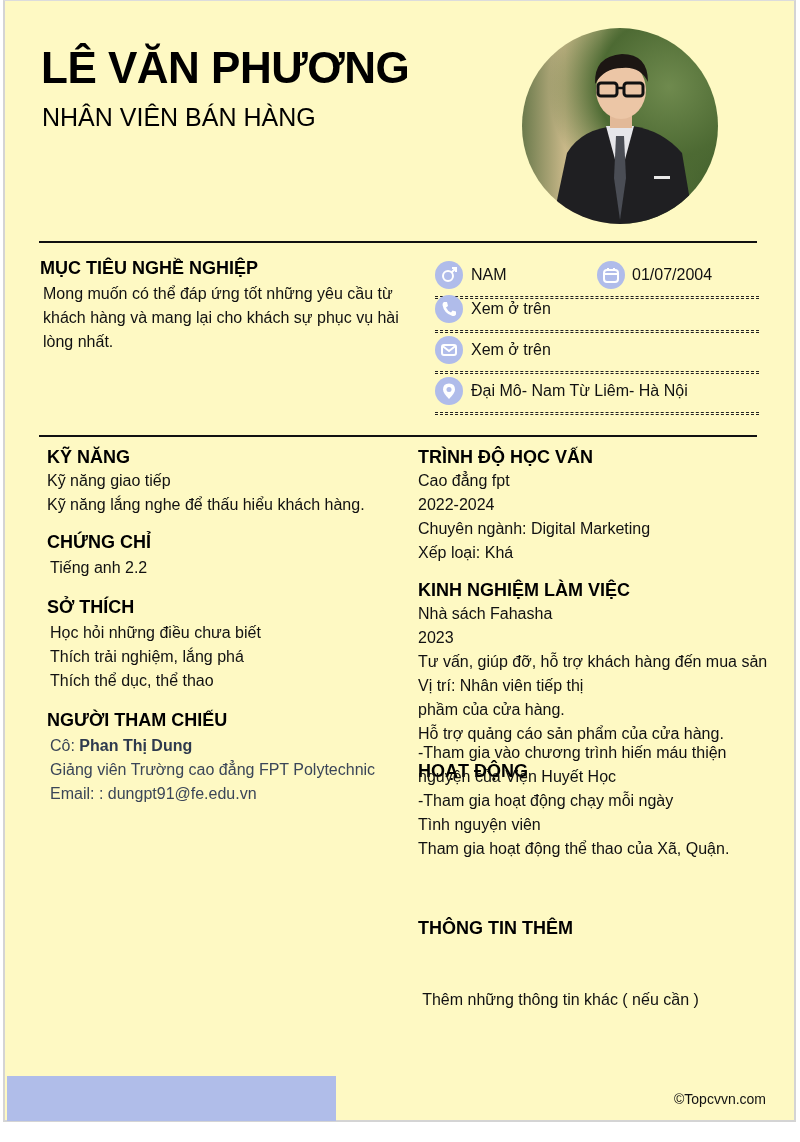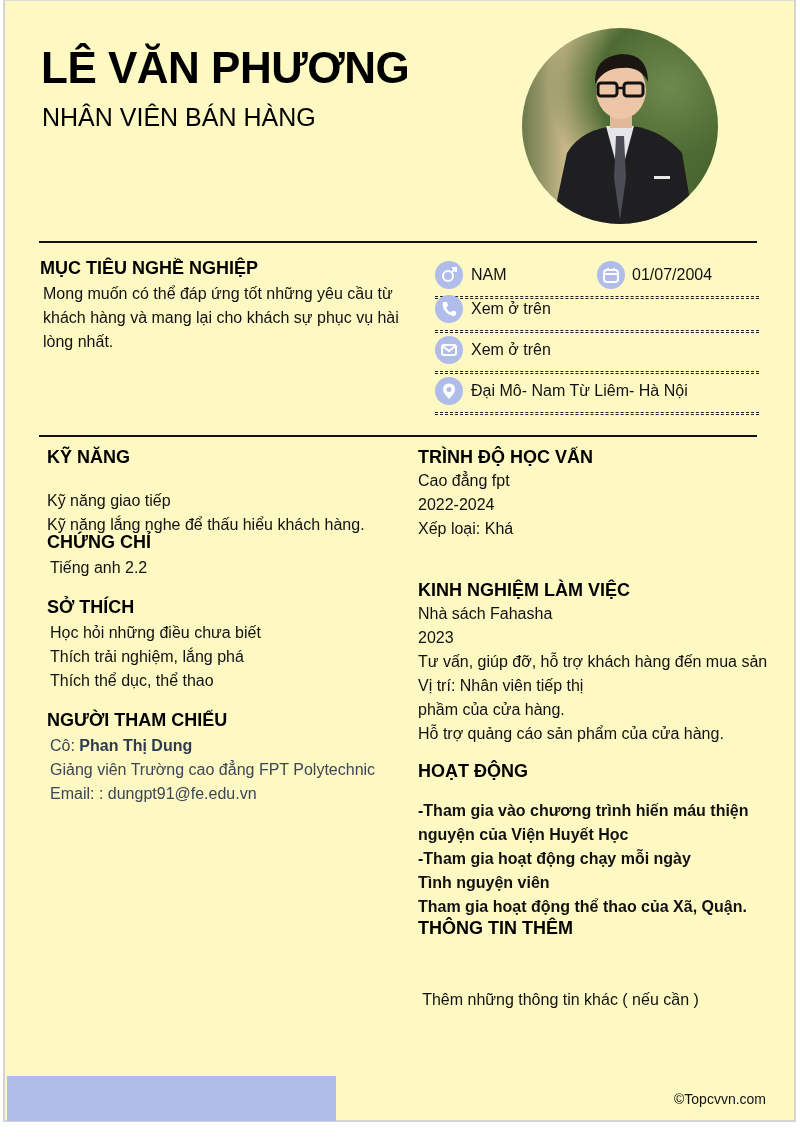--- a/index.html
+++ b/index.html
@@ -139,21 +139,21 @@
           <circle cx="9" cy="7.5" r="2.5" fill="#b0bcea"></circle>
         </svg>
     </span>
     <span class="ctext" style="left:36px; top:8px;">Đại Mô- Nam Từ Liêm- Hà Nội</span>
     <div class="dash"></div>
   </div>
 
   <div class="hr" style="left:34px; top:434px; width:718px;"></div>
 
   <div class="sec-title" style="left:42px; top:446px;">KỸ NĂNG</div>
-  <div class="txt" style="left:42px; top:488px;">
+  <div class="txt" style="left:42px; top:468px;">
     <div>Kỹ năng giao tiếp</div>
     <div>Kỹ năng lắng nghe để thấu hiểu khách hàng.</div>
   </div>
 
   <div class="sec-title" style="left:42px; top:531px;">CHỨNG CHỈ</div>
   <div class="txt" style="left:45px; top:555px;">
     <div>Tiếng anh 2.2</div>
   </div>
 
   <div class="sec-title" style="left:42px; top:596px;">SỞ THÍCH</div>
@@ -167,35 +167,36 @@
   <div class="txt ref" style="left:45px; top:733px;">
     <div><span>Cô: </span><b>Phan Thị Dung</b></div>
     <div>Giảng viên Trường cao đẳng FPT Polytechnic</div>
     <div>Email: : dungpt91@fe.edu.vn</div>
   </div>
 
   <div class="sec-title" style="left:413px; top:446px;">TRÌNH ĐỘ HỌC VẤN</div>
   <div class="txt" style="left:413px; top:468px;">
     <div>Cao đẳng fpt</div>
     <div>2022-2024</div>
+    <div>Chuyên ngành: Digital Marketing</div>
     <div>Xếp loại: Khá</div>
   </div>
 
   <div class="sec-title" style="left:413px; top:579px;">KINH NGHIỆM LÀM VIỆC</div>
   <div class="txt" style="left:413px; top:601px;">
     <div>Nhà sách Fahasha</div>
     <div>2023</div>
     <div>Tư vấn, giúp đỡ, hỗ trợ khách hàng đến mua sản</div>
     <div>Vị trí: Nhân viên tiếp thị</div>
     <div>phầm của cửa hàng.</div>
     <div>Hỗ trợ quảng cáo sản phẩm của cửa hàng.</div>
   </div>
 
   <div class="sec-title" style="left:413px; top:760px;">HOẠT ĐỘNG</div>
-  <div class="txt" style="left:413px; top:798px;font-weight:bold;">
+  <div class="txt" style="left:413px; top:740px;">
     <div>-Tham gia vào chương trình hiến máu thiện</div>
     <div>nguyện của Viện Huyết Học</div>
     <div>-Tham gia hoạt động chạy mỗi ngày</div>
     <div>Tình nguyện viên</div>
     <div>Tham gia hoạt động thể thao của Xã, Quận.</div>
   </div>
 
   <div class="sec-title" style="left:413px; top:917px;">THÔNG TIN THÊM</div>
   <div class="txt" style="left:413px; top:939px; white-space:pre;">
     <div style="white-space:pre;"> Thêm những thông tin khác ( nếu cần )</div>

